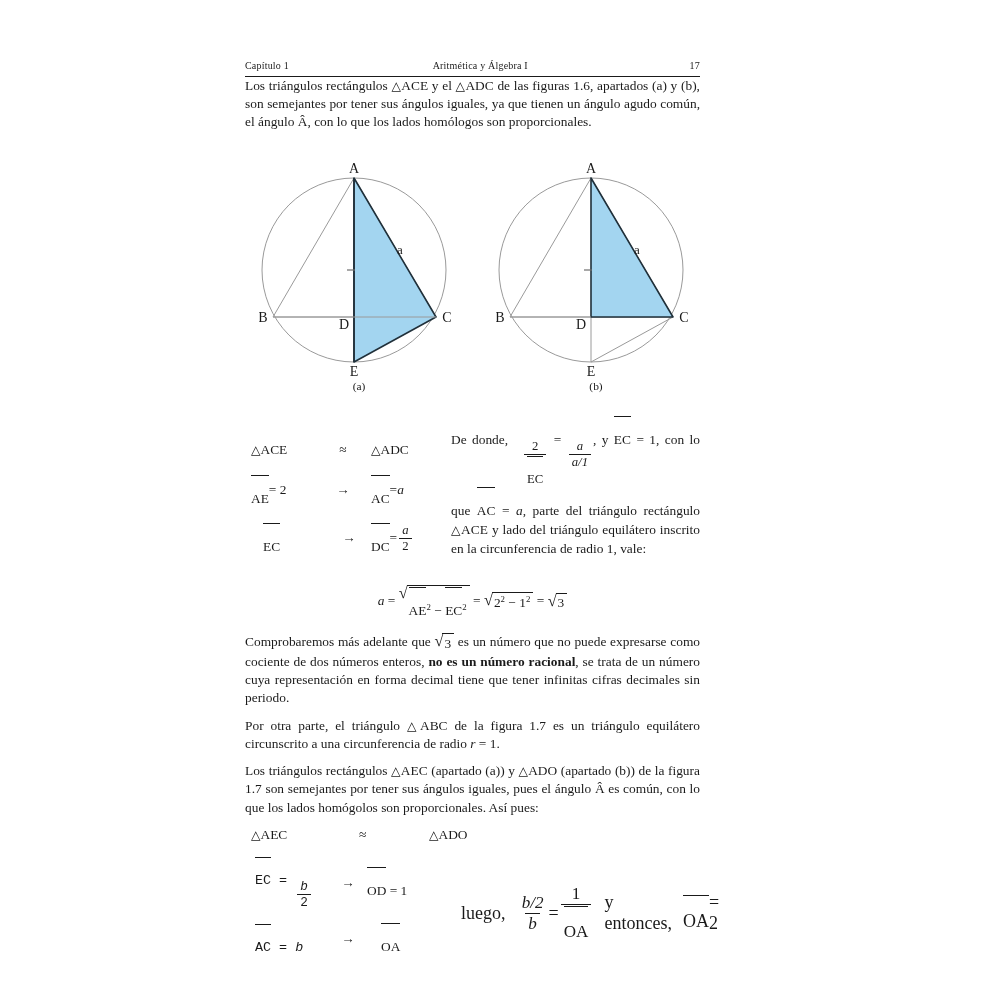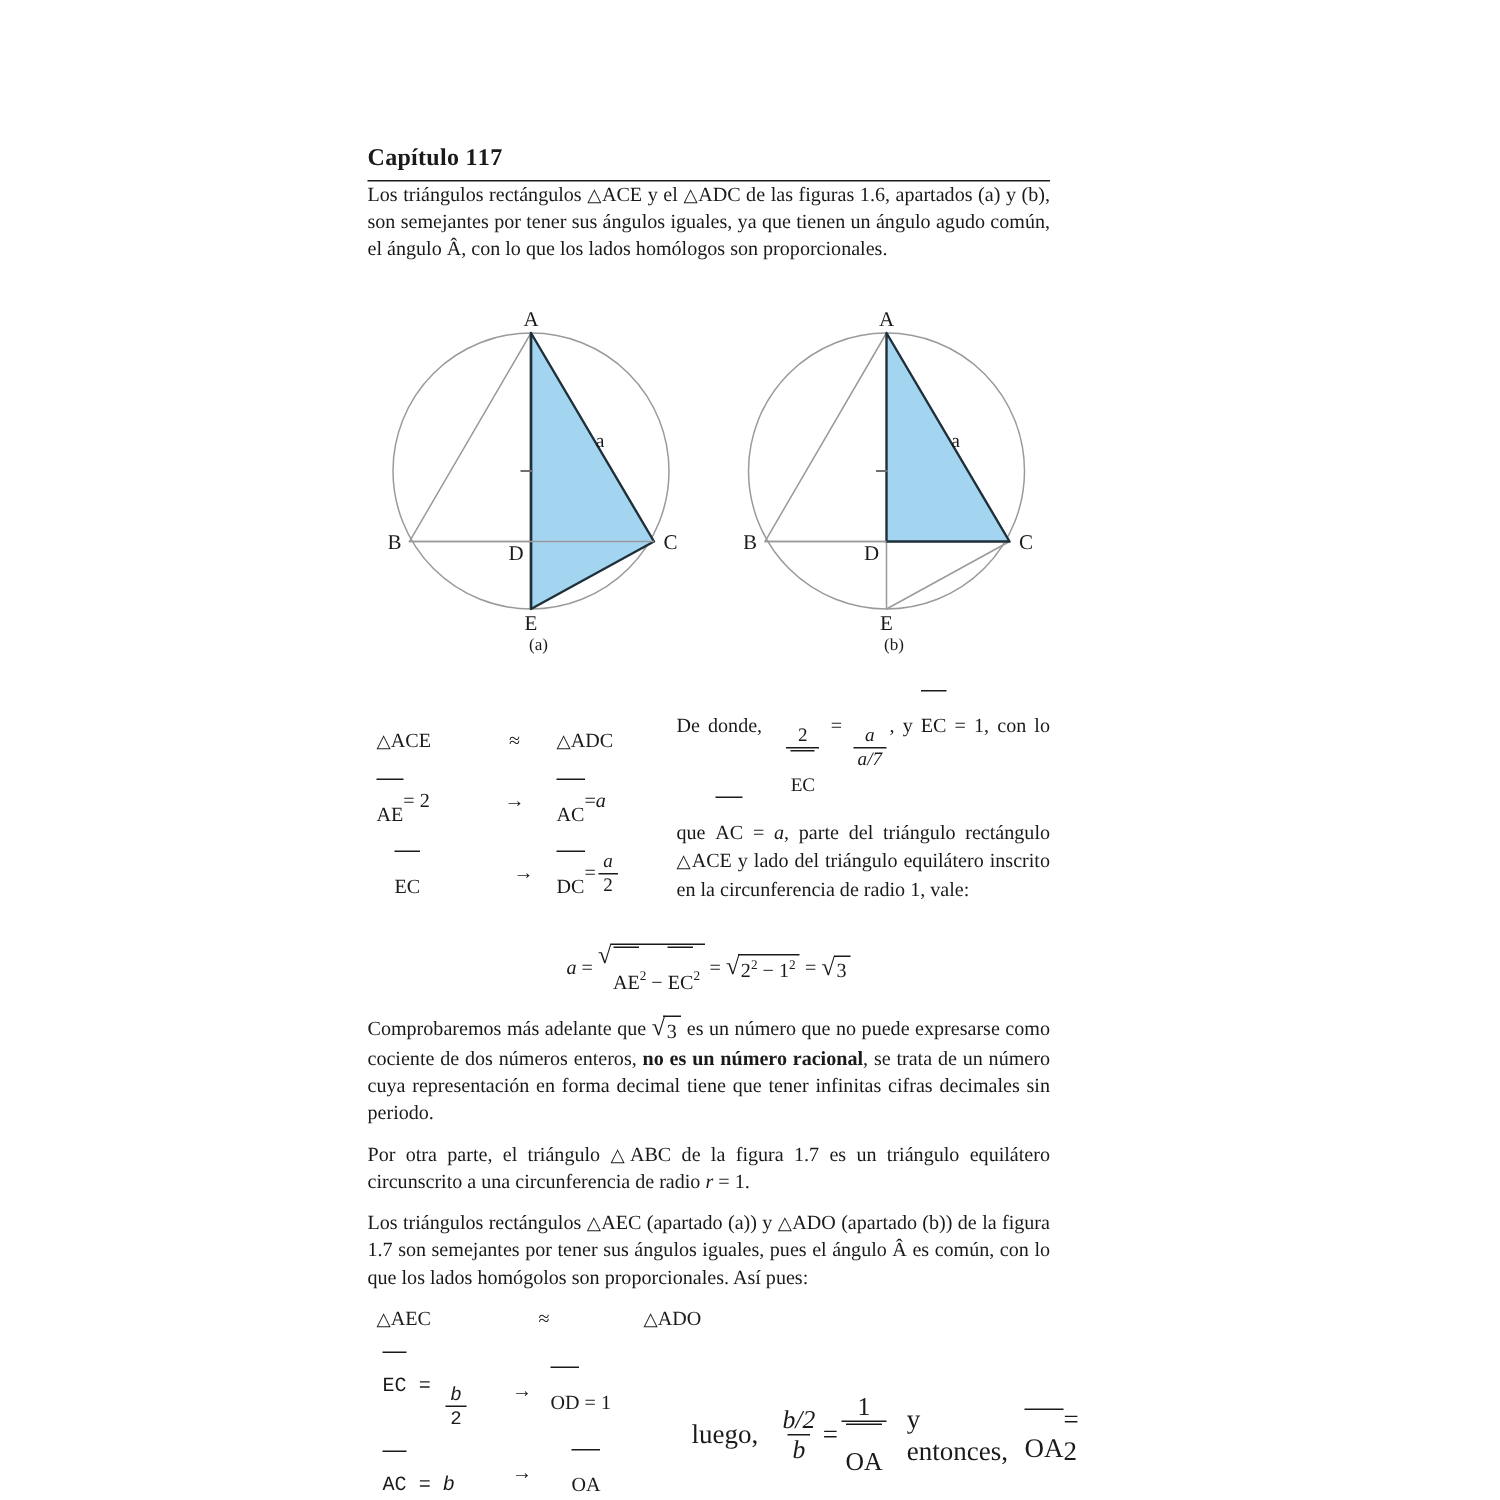--- a/index.html
+++ b/index.html
@@ -19,33 +19,33 @@
     position: absolute;
     left: 245px;
     top: 60px;
     width: 455px;
   }
 
   
   .header {
     display: flex;
     align-items: baseline;
-    font-weight: bold;
-    font-size: 16px;
+    font-weight: normal;
+    font-size: 10px;
     letter-spacing: .2px;
     padding-bottom: 5px;
     border-bottom: 1.1px solid #1a1a1a;
   }
   .header .chapter { flex: 0 0 auto; }
   .header .booktitle {
     flex: 1 1 auto;
     text-align: center;
     padding-right: 18px;
   }
-  .header .pageno { flex: 0 0 auto; margin-top: 37px; }
+  .header .pageno { flex: 0 0 auto; }
 
   
   p.body {
     font-size: 13.4px;
     line-height: 1.36;
     text-align: justify;
     margin: 0 0 9px 0;
     hyphens: none;
   }
   p.first { margin-top: 22px; }
@@ -171,20 +171,21 @@
   }
   .gap { display: inline-block; width: 14px; }
 </style>
 </head>
 <body>
 
 <div class="page">
 
   <div class="header">
     <span class="chapter">Capítulo 1</span>
+    <span class="booktitle">Aritmética y Álgebra I</span>
     <span class="pageno">17</span>
   </div>
 
 
   <p class="body">
     <span>Los triángulos rectángulos </span><span class="tri"></span><span>ACE</span><span> y el </span><span class="tri"></span><span>ADC</span><span> de las figuras 1.6, apartados (a) y (b), son semejantes por tener sus ángulos iguales, ya que tienen un ángulo agudo común, el ángulo </span><span>Â</span><span>, con lo que los lados homólogos son proporcionales.</span>
   </p>
 
   <div class="figures">
 
@@ -277,21 +278,21 @@
           </span>
       </div>
     </div>
 
     <div class="col-right">
       <span>De donde,</span><span class="gap"></span><span class="frac">
           <span class="num">2</span>
           <span class="den"><span class="ovl">EC</span></span>
         </span><span> = </span><span class="frac">
           <span class="num it">a</span>
-          <span class="den it">a/7</span>
+          <span class="den it">a/1</span>
         </span><span>, y </span><span class="ovl">EC</span><span> = 1,</span>
       <span>con lo que </span><span class="ovl">AC</span><span> = </span><span class="it">a</span><span>, parte del triángulo rectángulo </span><span class="tri"></span><span>ACE</span><span> y lado del triángulo equilátero inscrito en la circunferencia de radio 1, vale:</span>
     </div>
   </div>
 
   <div class="displayeq">
     <span class="it">a</span><span> = </span><span class="sqrt">
         <span class="rad">√</span>
         <span class="rand"><span class="ovl">AE</span><sup class="ex">2</sup><span> − </span><span class="ovl">EC</span><sup class="ex">2</sup></span>
       </span><span> = </span><span class="sqrt">

